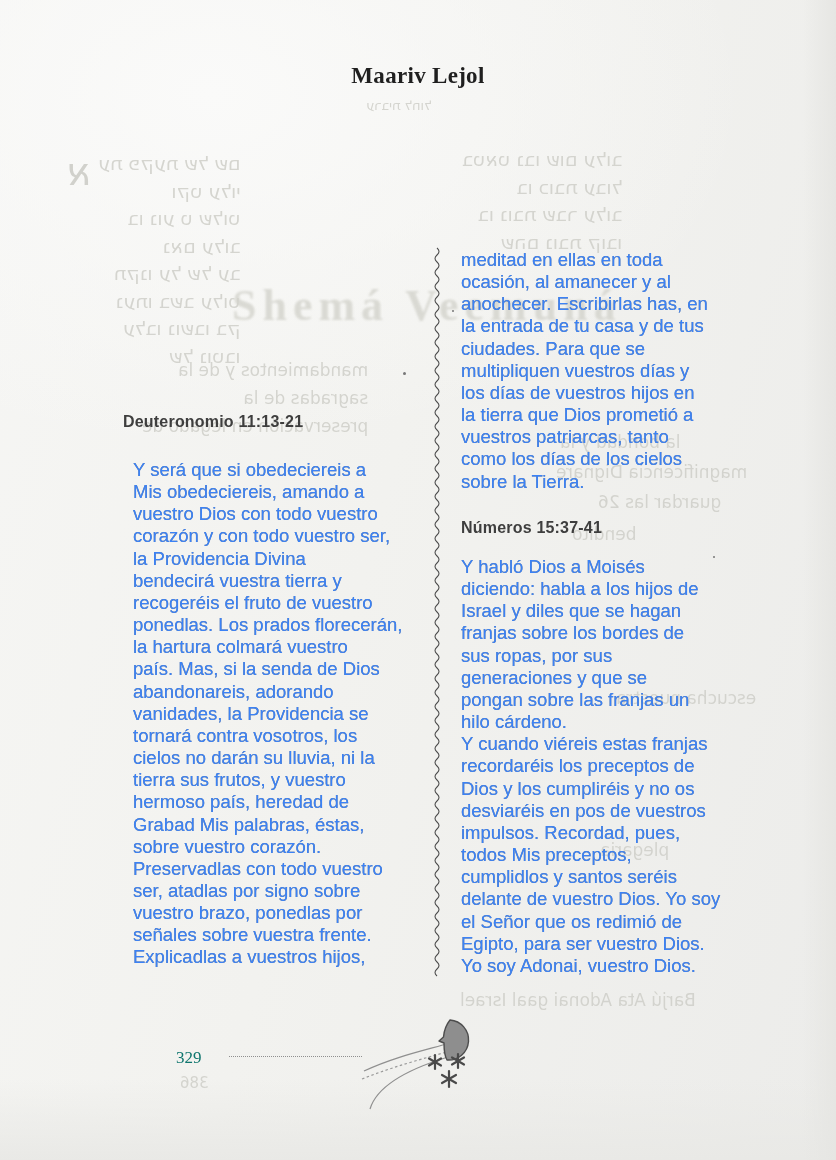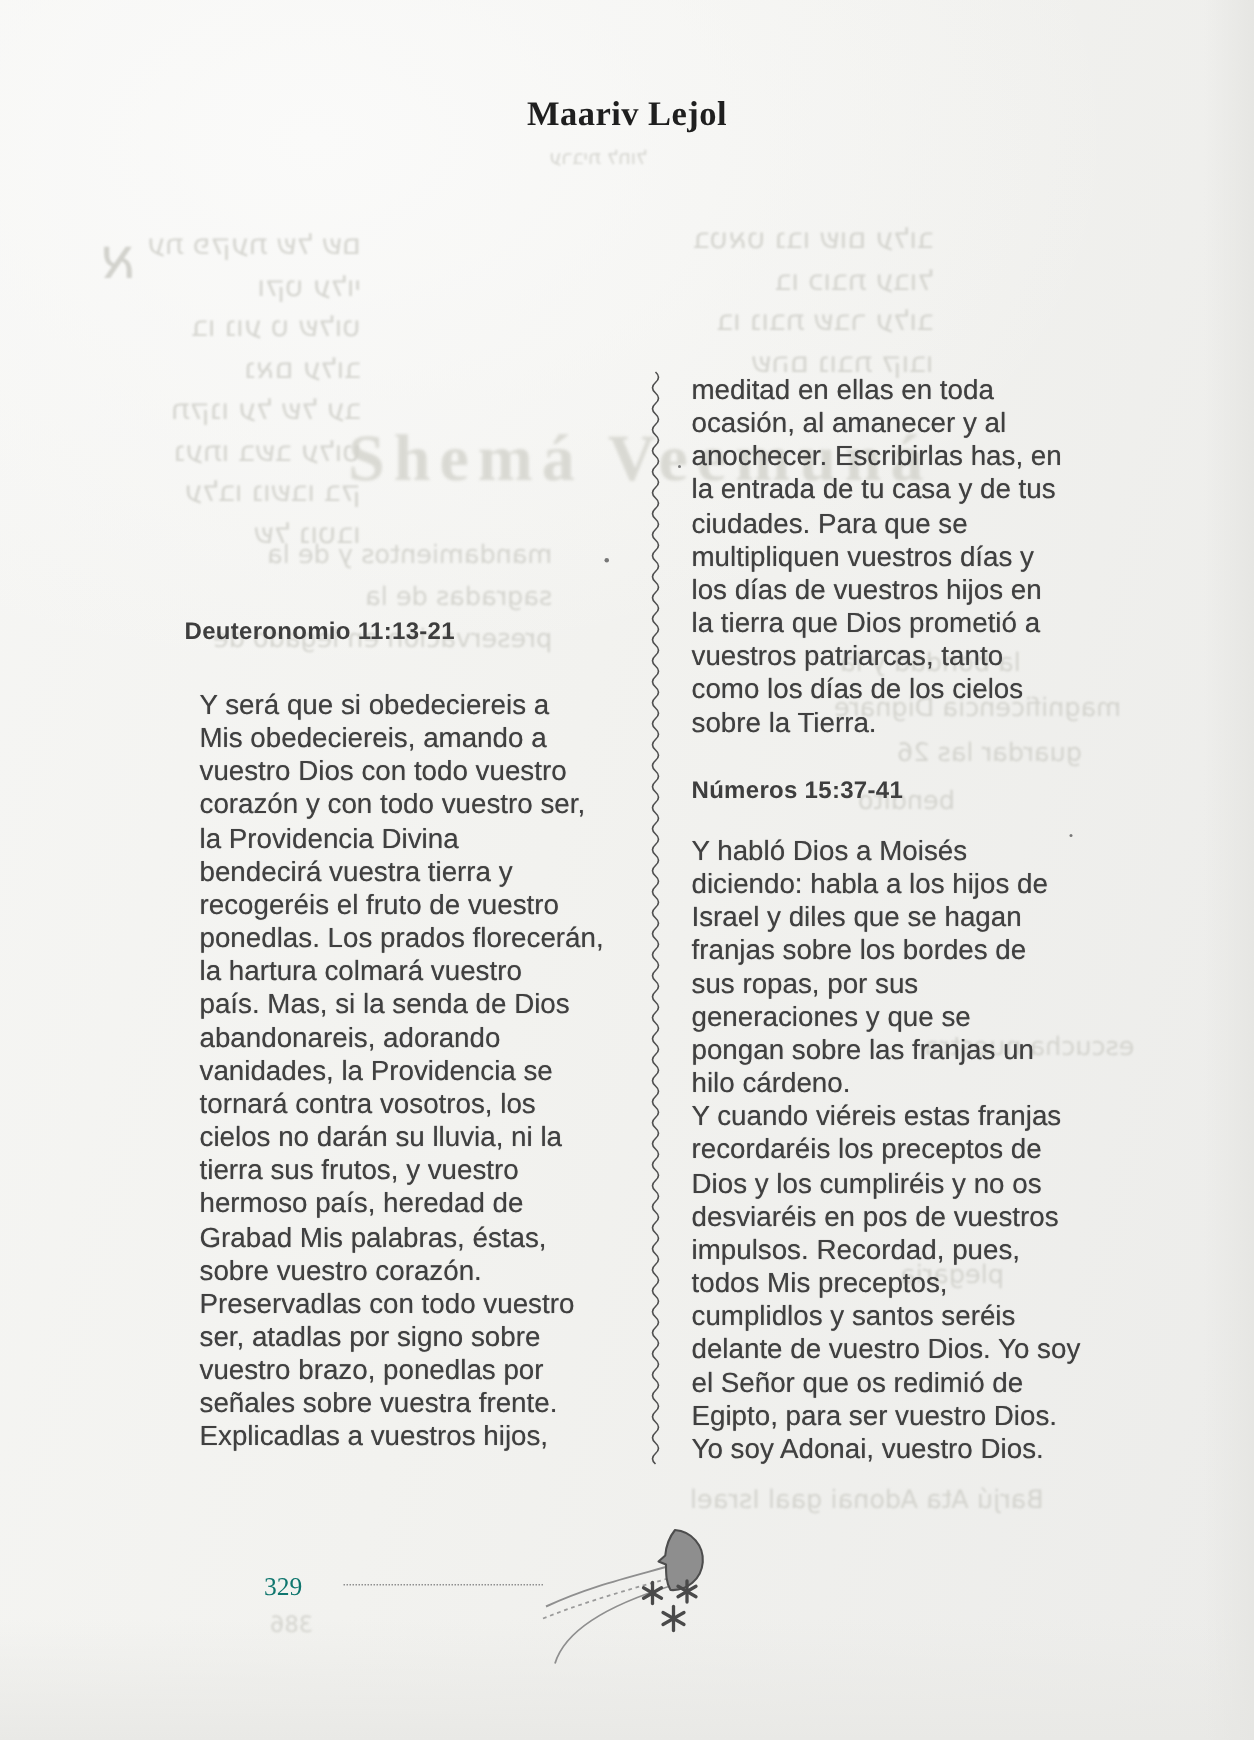--- a/index.html
+++ b/index.html
@@ -22,21 +22,21 @@
   }
   .section-heading{
     position:absolute;
     font-size:16px; line-height:20px; font-weight:700;
     color:#3e3e3e; letter-spacing:0.2px;
     white-space:nowrap;
   }
   .body-text{
     position:absolute;
     font-size:18.5px; line-height:22.15px;
-    color:#404040;
+    color:#3b82f6;
     text-shadow:0 0 0.5px rgba(45,45,45,0.6);
     white-space:nowrap;
   }
   .tline{white-space:nowrap;}
   .page-number{
     position:absolute; left:176px; top:1048px;
     font-family:"Liberation Serif",serif;
     font-size:17px; color:#0f766e;
   }
   .dotted-rule{

